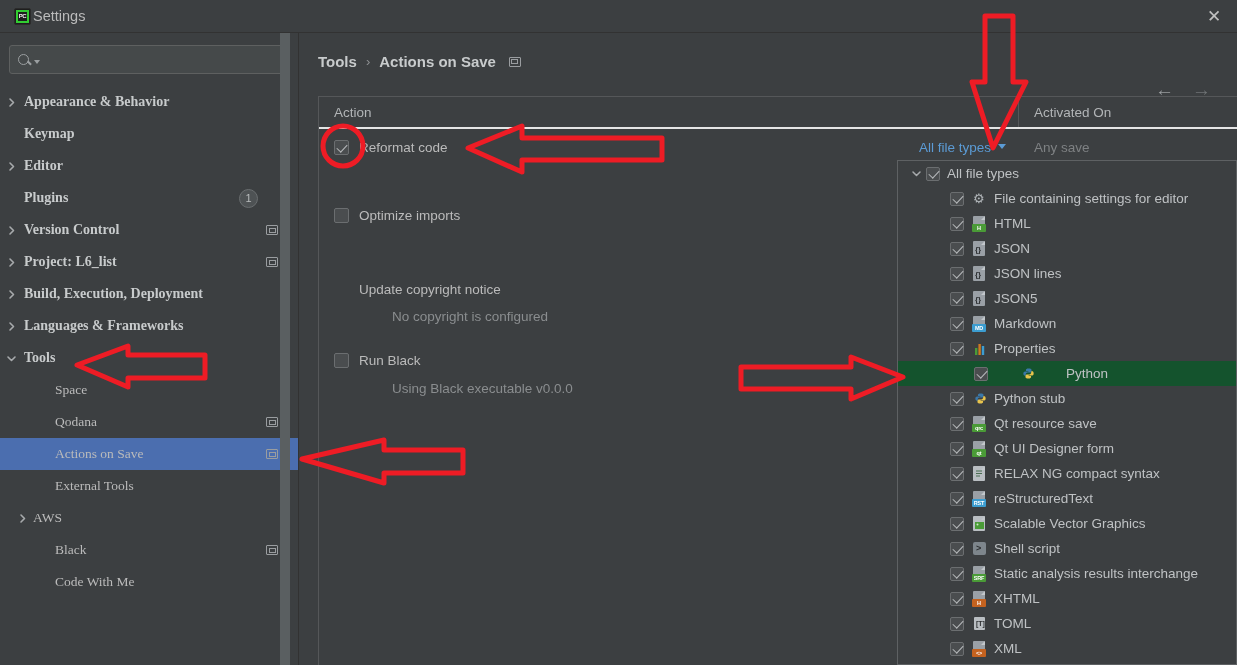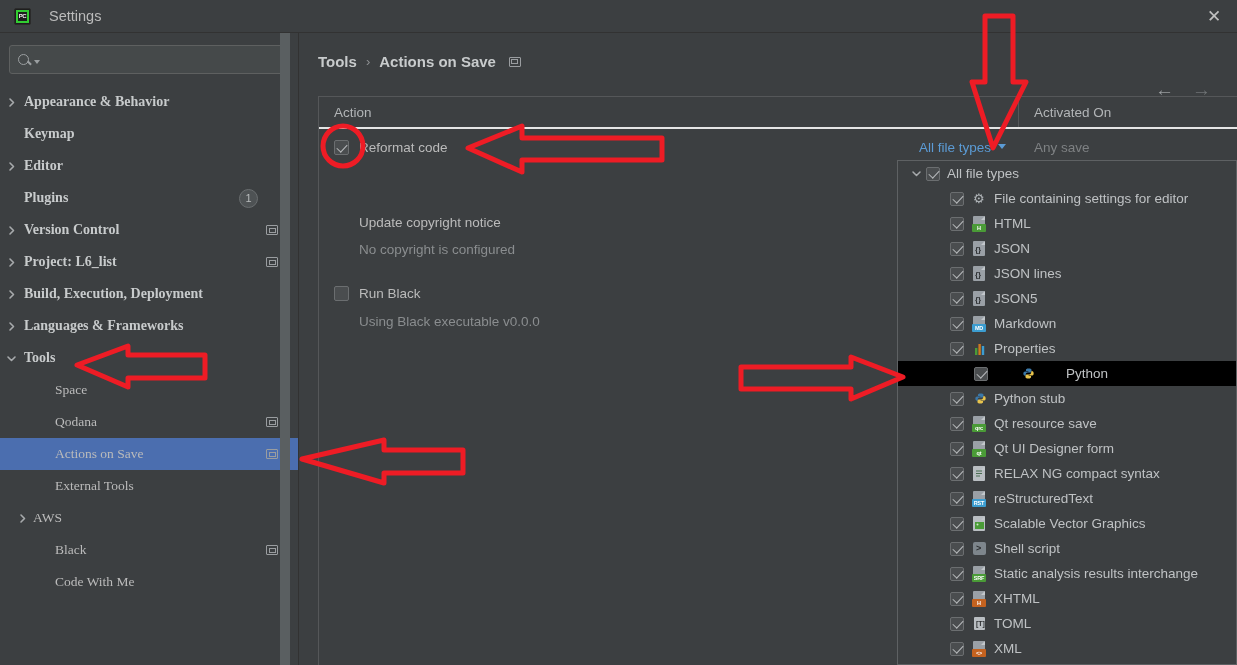--- a/index.html
+++ b/index.html
@@ -21,21 +21,21 @@
     width:17px; height:17px; margin-left:14px; border-radius:2px;
     background:#1e1e1e; border:1px solid #2b2b2b;
     display:flex; align-items:center; justify-content:center;
     position:relative; overflow:hidden;
   }
   #app-icon .g { position:absolute; inset:1px; border:2px solid #32cd32; }
   #app-icon .t {
     position:relative; color:#f5f5f5; font-size:6px; font-weight:bold;
     font-family:"Liberation Sans", sans-serif; letter-spacing:-0.5px;
   }
-  #win-title { margin-left:18px; font-size:14.5px; color:#bbbbbb; }
+  #win-title { margin-left:2px; font-size:14.5px; color:#bbbbbb; }
   #close-btn {
     position:absolute; right:0; top:0; width:46px; height:33px;
     display:flex; align-items:center; justify-content:center;
     color:#c0c0c0; font-size:17px; font-weight:300;
   }
   
   #sidebar {
     position:absolute; left:0; top:33px; width:299px; height:632px;
     background:#3c3f41; border-right:1px solid #323232;
   }
@@ -134,35 +134,35 @@
   .tcell-act2 { flex:1; padding-left:15px; border-left:1px solid transparent; }
   .cb {
     width:15px;height:15px;border:1px solid #6b6e70;background:#4a4d4f;border-radius:2px;
     margin-right:10px; position:relative; flex:0 0 15px;
   }
   .cb.on::after {
     content:""; position:absolute; left:4px; top:1px; width:5px; height:9px;
     border:solid #b8bbbd; border-width:0 1.8px 1.8px 0; transform:rotate(43deg);
   }
   .lbl-plain { color:#bbbbbb; }
-  .sub-note { color:#8a8d8f; }
+  .sub-note { color:#8a8d8f;margin-left:33px; }
   .link-blue { color:#5b9bd5; }
   .gray-note { color:#7e8183; }
   .chev-small {
     display:inline-block; width:0;height:0;
     border-left:4.5px solid transparent;border-right:4.5px solid transparent;
     border-top:5px solid #5b9bd5; margin-left:7px; margin-bottom:2px;
   }
   
   #popup {
     position:absolute; left:897px; top:160px; width:340px; height:505px;
     background:#3c3f41; border:1px solid #5e6163; overflow:hidden;
   }
   .popup-row { height:25px; display:flex; align-items:center; padding-left:8px; }
-  .popup-row.selected { background:#000000;gap:24px; }
+  .popup-row.selected { background:#14532d;gap:24px; }
   .popup-row .pchev {
     flex:0 0 20px; display:flex; align-items:center; justify-content:center; color:#9fa2a4;
   }
   .popup-row .pspacer { flex:0 0 20px; }
   .pcb {
     width:14px;height:14px;border:1px solid #6b6e70;background:#4a4d4f;border-radius:2px;
     position:relative; flex:0 0 14px; margin-right:7px;
   }
   .pcb::after {
     content:""; position:absolute; left:3.5px; top:0.5px; width:5px; height:9px;
@@ -336,20 +336,26 @@
         <span class="cb on"></span>
         <span class="lbl-plain">Reformat code</span>
         <span style="margin-left:auto; margin-right:12px; display:flex; align-items:center;">
           <span class="link-blue">All file types</span>
           <span class="chev-small"></span>
         </span>
       </div>
       <div class="tcell-act2 gray-note">Any save</div>
     </div>
 
+    <div class="trow" style="height:35px; margin-top:32px;">
+      <div class="tcell-action">
+        <span class="cb"></span>
+        <span class="lbl-plain">Optimize imports</span>
+      </div>
+    </div>
 
     <div class="trow" style="height:28px; margin-top:42px;">
       <div class="tcell-action" style="padding-left:40px;">
         <span class="lbl-plain">Update copyright notice</span>
       </div>
     </div>
     <div class="trow" style="height:26px;">
       <div class="tcell-action" style="padding-left:40px;">
         <span class="sub-note">No copyright is configured</span>
       </div>

